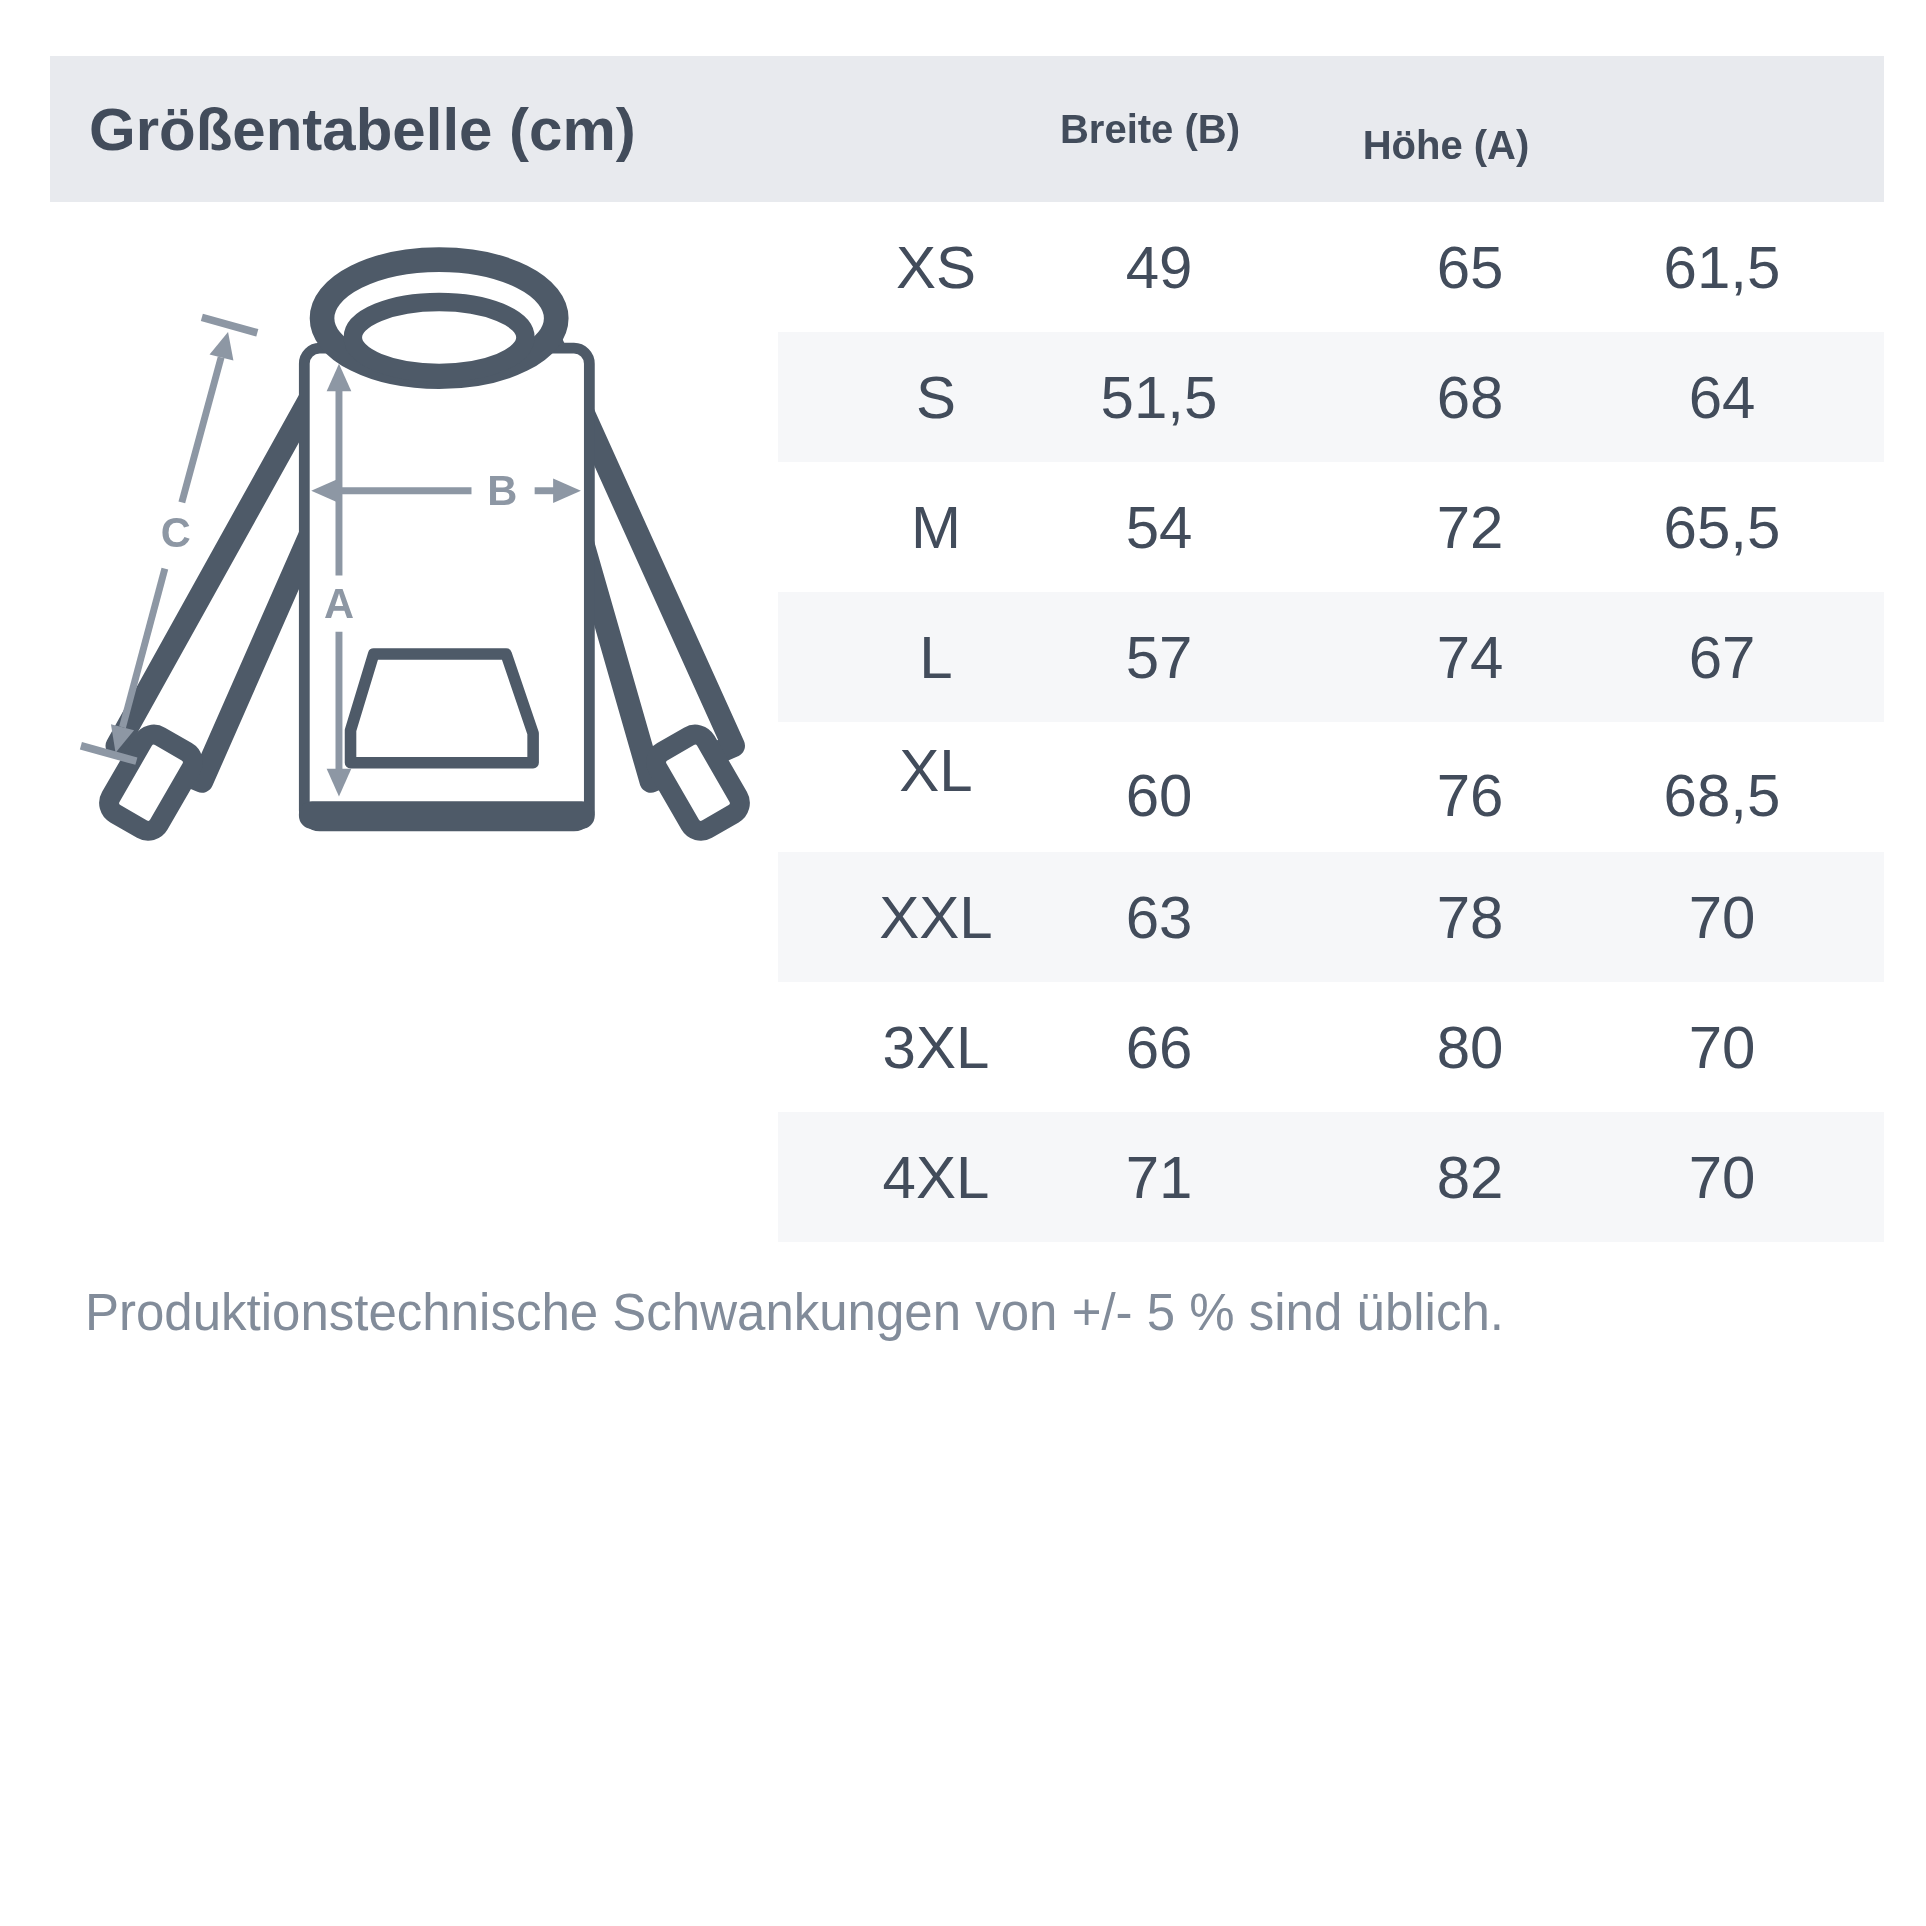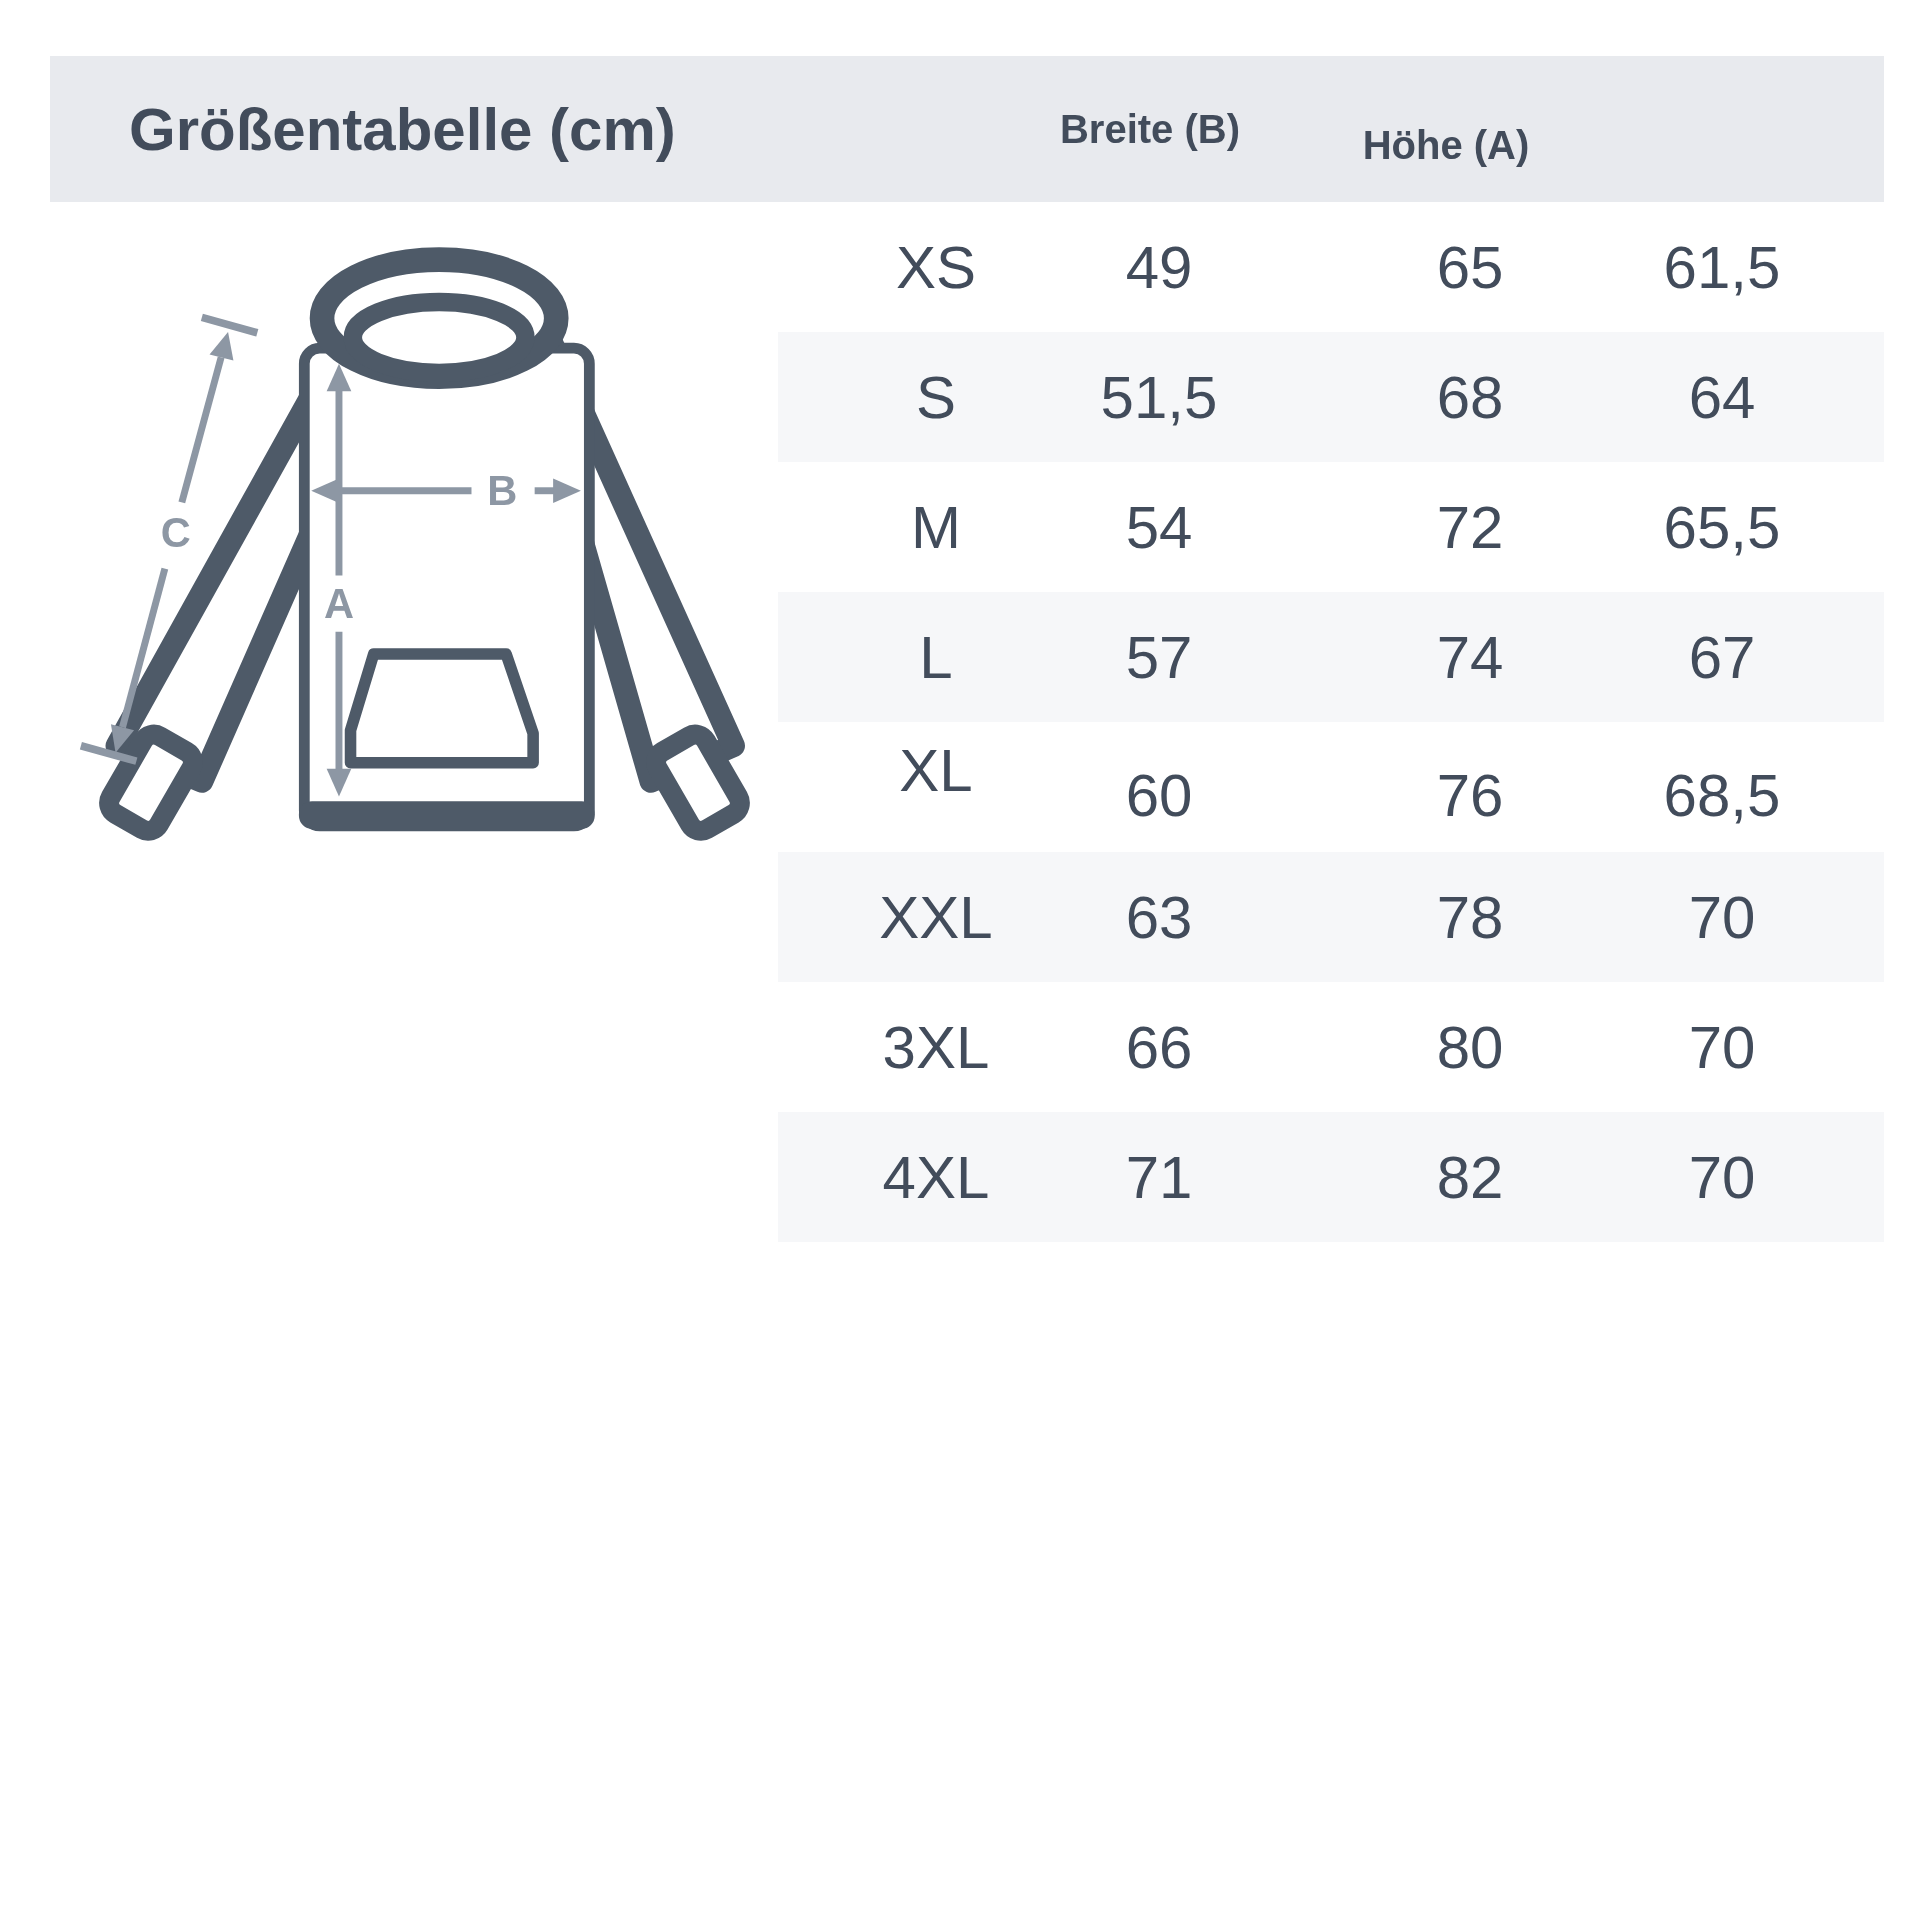--- a/index.html
+++ b/index.html
@@ -12,21 +12,21 @@
   }
   
   .panel{position:absolute;left:50px;top:56px;width:1834px;}
   .hdr{
     position:relative;height:146px;
     background:var(--header-bg,#e8eaee);
   }
   .hdr-title{
     position:absolute;left:39px;top:50%;transform:translateY(-50%);
     font-size:60px;font-weight:bold;color:var(--ink,#424c5b);
-    white-space:nowrap;letter-spacing:0;margin-left:40px;
+    white-space:nowrap;letter-spacing:0;
   }
   .hcol{
     position:absolute;top:50%;transform:translate(-50%,-50%);
     font-size:40px;font-weight:bold;color:var(--ink,#424c5b);white-space:nowrap;
   }
   .hcol-b{left:1100px;}
   .hcol-a{left:1396px;margin-top:16px;}
   .hcol-c{left:1659px;}
   
   .rows{margin-left:728px;width:1106px;}
@@ -164,16 +164,17 @@
         <div class="row striped">
           <span class="cell cell-size">4XL</span>
           <span class="cell cell-b">71</span>
           <span class="cell cell-a">82</span>
           <span class="cell cell-c">70</span>
         </div>
       </div>
   </div>
 
   <div class="note">
+    <div>Produktionstechnische Schwankungen von +/- 5 % sind üblich.</div>
   </div>
 
 </div>
 
 
 </body></html>

